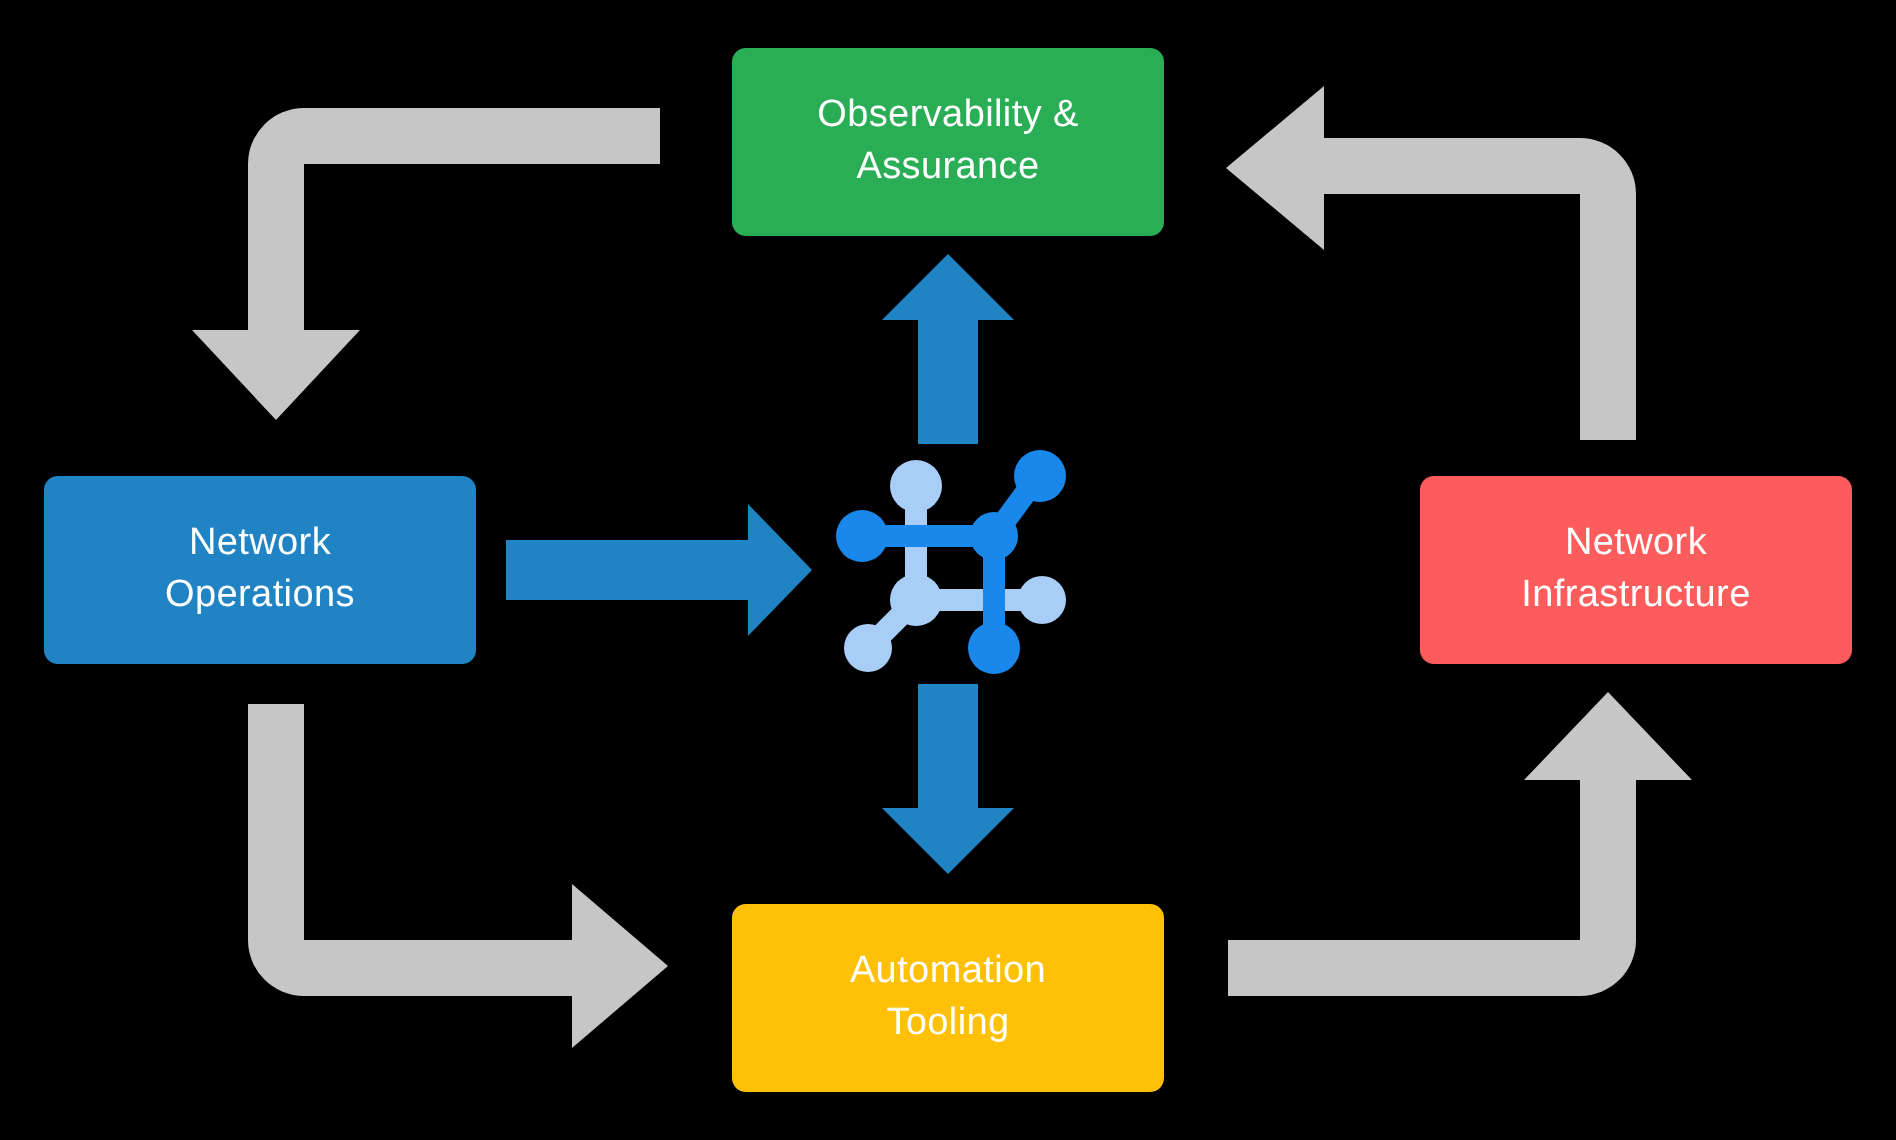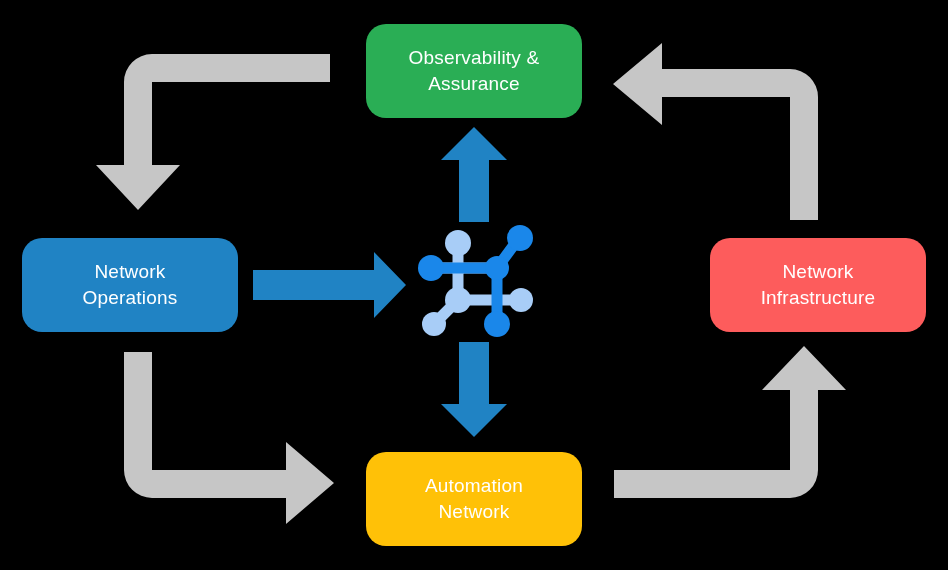--- a/index.html
+++ b/index.html
@@ -10,21 +10,21 @@
   #stage {
     position: relative;
     width: 948px;
     height: 570px;
     background: #000000;
     overflow: hidden;
     font-family: "Liberation Sans", sans-serif;
   }
   .node-box {
     position: absolute;
-    border-radius: 20px;
+    border-radius: 7px;
     display: flex;
     align-items: center;
     justify-content: center;
     text-align: center;
     color: #ffffff;
     font-size: 19px;
     line-height: 1.35;
     font-weight: 400;
     letter-spacing: 0.2px;
     box-sizing: border-box;
@@ -104,16 +104,16 @@
 Operations</span>
   </div>
 
   <div class="node-box" id="box-infrastructure" style="background: rgb(253, 92, 92);">
     <span class="box-label">Network
 Infrastructure</span>
   </div>
 
   <div class="node-box" id="box-automation" style="background: rgb(255, 193, 7);">
     <span class="box-label">Automation
-Network</span>
+Tooling</span>
   </div>
 
 </div>
 
 </body></html>

